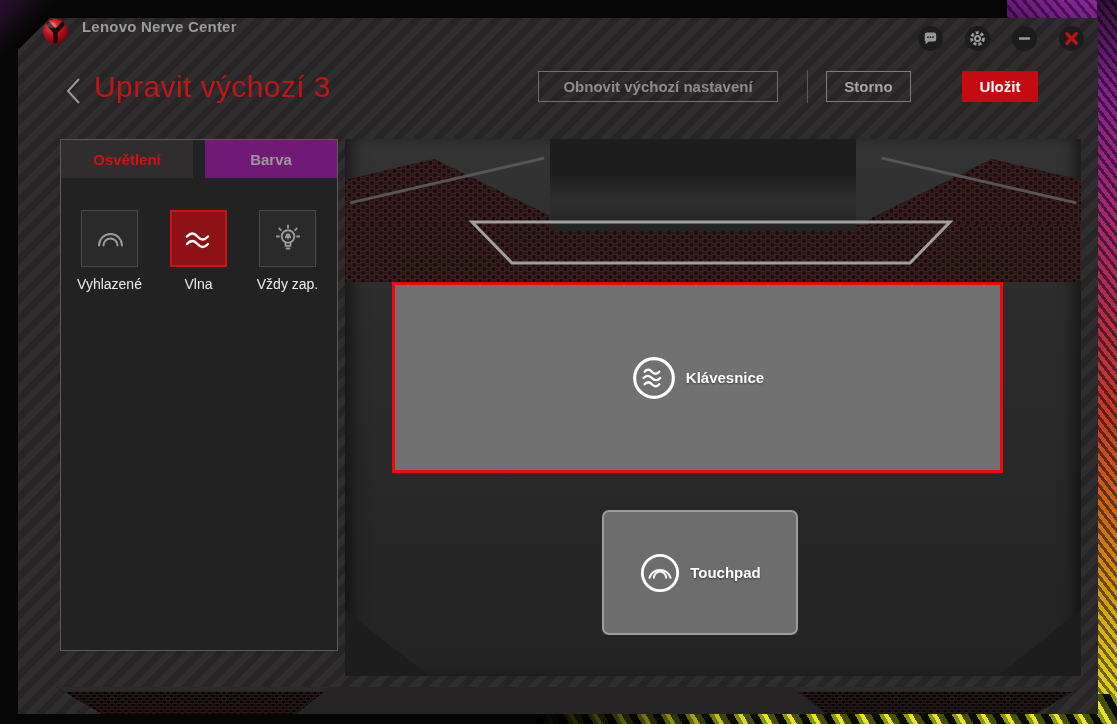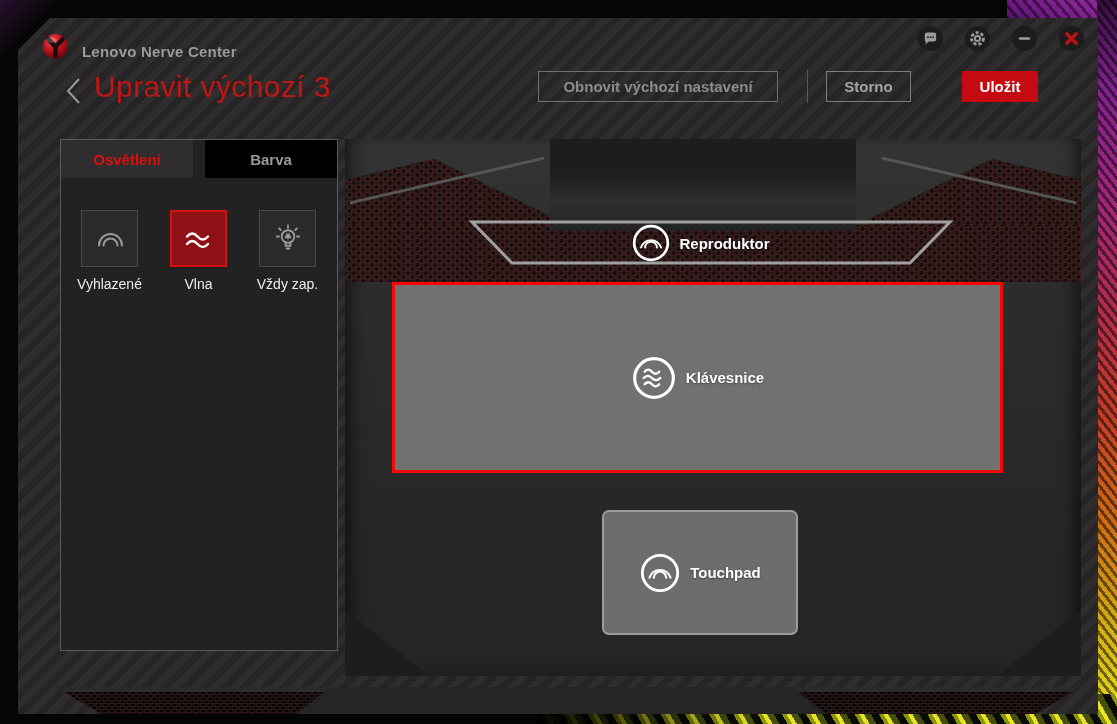--- a/index.html
+++ b/index.html
@@ -27,41 +27,41 @@
       repeating-linear-gradient(60deg,#0a0b02 0 7px,#8a9410 7px 11px,#e8e422 11px 15px,#46500a 15px 21px);}
 
   
   .window{
     position:absolute;left:18px;top:18px;width:1080px;height:696px;z-index:2;
     background-color:#2c2a2a;
     background-image:repeating-linear-gradient(135deg,rgba(0,0,0,.14) 0 7px,rgba(255,255,255,.015) 7px 14px);
     clip-path:polygon(32px 0,100% 0,100% 100%,0 100%,0 32px);
   }
   
-  .titlebar{position:absolute;left:0;top:0;right:0;height:42px;display:flex;align-items:flex-end;padding-left:24px;}
+  .titlebar{position:absolute;left:0;top:0;right:0;height:42px;display:flex;align-items:flex-start;padding-left:24px;}
   .logo{width:27px;height:27px;margin-right:13px;}
   .app-title{font-size:15px;font-weight:bold;color:#9b9b9b;letter-spacing:.2px;}
   .controls{position:absolute;top:8px;left:900px;display:flex;gap:22px;}
   .ctrl{width:25px;height:25px;border-radius:50%;background:#1d1c1c;display:flex;align-items:center;justify-content:center;}
   
   .back{position:absolute;left:44px;top:58px;width:26px;height:30px;}
   .page-title{position:absolute;left:76px;top:52px;font-size:30px;font-weight:300;color:#c21616;letter-spacing:.4px;white-space:nowrap;text-align:center;}
   .btn{position:absolute;box-sizing:border-box;height:31px;top:53px;border:1px solid #707070;background:rgba(0,0,0,0);
        color:#8d8d8d;font-weight:bold;font-size:15px;display:flex;align-items:center;justify-content:center;white-space:nowrap;}
   .btn-reset{left:520px;width:240px;}
   .btn-cancel{left:808px;width:85px;color:#a5a5a5;border-color:#7d7d7d;}
   .btn-save{left:944px;width:76px;background:#c50a12;border:none;color:#ffffff;}
   .hdr-divider{position:absolute;left:789px;top:52px;width:1px;height:33px;background:#5a5a5a;}
 
   
   .effects-panel{position:absolute;left:42px;top:121px;width:278px;height:512px;border:1px solid #5a5a5a;background:#232222;box-sizing:border-box;}
   .tabs{display:flex;height:38px;gap:12px;}
   .tab{flex:1;display:flex;align-items:center;justify-content:center;font-size:15px;font-weight:bold;}
   .tab.active{background:#2f2d2d;color:#d8100f;}
-  .tab.inactive{background:#000000;color:#9a9a9a;}
+  .tab.inactive{background:#701a75;color:#9a9a9a;}
   .effects-grid{display:grid;grid-template-columns:repeat(3,57px);column-gap:32px;row-gap:27px;padding:32px 0 0 20px;}
   .effect{width:57px;}
   .effect-box{width:57px;height:57px;box-sizing:border-box;border:1px solid #4a4848;background:#2b2a2a;display:flex;align-items:center;justify-content:center;}
   .effect.selected .effect-box{background:#8e1116;border:2px solid #cf1212;}
   .effect-label{margin-top:9px;font-size:14px;color:#ececec;text-align:center;width:max-content;margin-left:50%;transform:translateX(-50%);white-space:nowrap;}
 
   
   .device-panel{position:absolute;left:327px;top:121px;width:736px;height:537px;overflow:hidden;
     background:linear-gradient(180deg,#343434 0%,#2c2c2c 30%,#272727 70%,#242424 100%);
     box-shadow:inset 14px 0 16px -8px rgba(0,0,0,.55),inset -14px 0 16px -8px rgba(0,0,0,.55);}
@@ -219,28 +219,20 @@
     <div class="wing-right hex"></div>
     <div class="ridge ridge-left"></div>
     <div class="ridge ridge-right"></div>
     <div class="grille-band hex"></div>
     <div class="hinge"></div>
 
     <svg class="speaker-outline" width="500" height="50" viewBox="0 0 500 50">
       <polygon points="7,3 485,3 445,44 47,44" fill="none" stroke="#a8a8a8" stroke-width="3" opacity="0.95"></polygon>
     </svg>
 
-    <div class="zone speaker-zone">
-      <svg width="40" height="40" viewBox="0 0 44 44" fill="none" stroke="#ffffff" stroke-linecap="round">
-        <circle cx="22" cy="22" r="18.5" stroke-width="3"></circle>
-        <path d="M11 27 A11.5 11.5 0 0 1 33 27" stroke-width="2.2"></path>
-        <path d="M15.5 27 A6.5 6.5 0 0 1 28.5 27" stroke-width="2.2"></path>
-      </svg>
-      <span class="zone-label">Reproduktor</span>
-    </div>
 
     <div class="zone keyboard-zone">
       <svg width="46" height="46" viewBox="0 0 44 44" fill="none" stroke="#ffffff" stroke-linecap="round">
         <circle cx="22" cy="22" r="18.5" stroke-width="3"></circle>
         <path d="M15 16 c2.3-2.6 4.7-2.6 7 0 s4.7 2.6 7 0" stroke-width="2.2" transform="translate(-2,0)"></path>
         <path d="M14 22 c2.6-2.8 5.4-2.8 8 0 s5.4 2.8 8 0" stroke-width="2.2" transform="translate(-2,0)"></path>
         <path d="M15 28 c2.3-2.6 4.7-2.6 7 0 s4.7 2.6 7 0" stroke-width="2.2" transform="translate(-2,0)"></path>
       </svg>
       <span class="zone-label">Klávesnice</span>
     </div>

